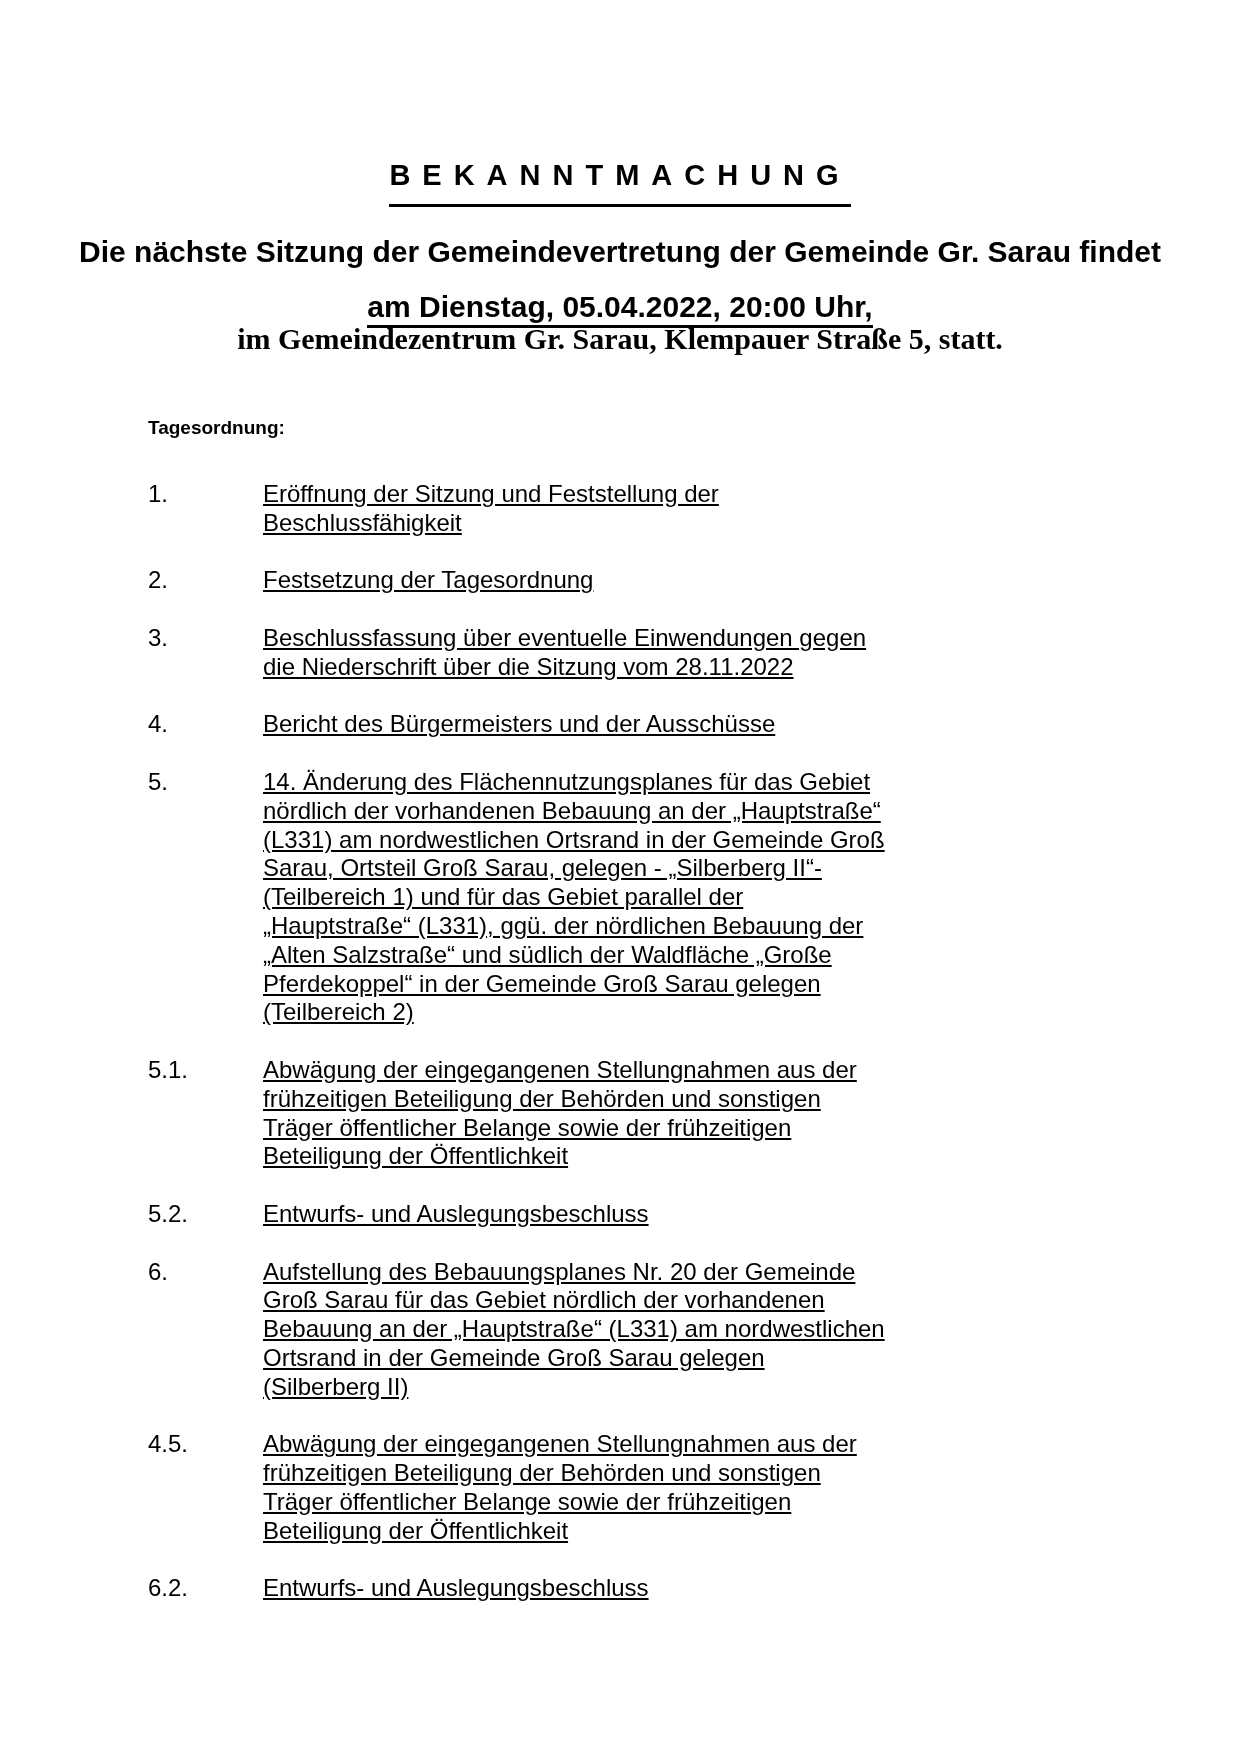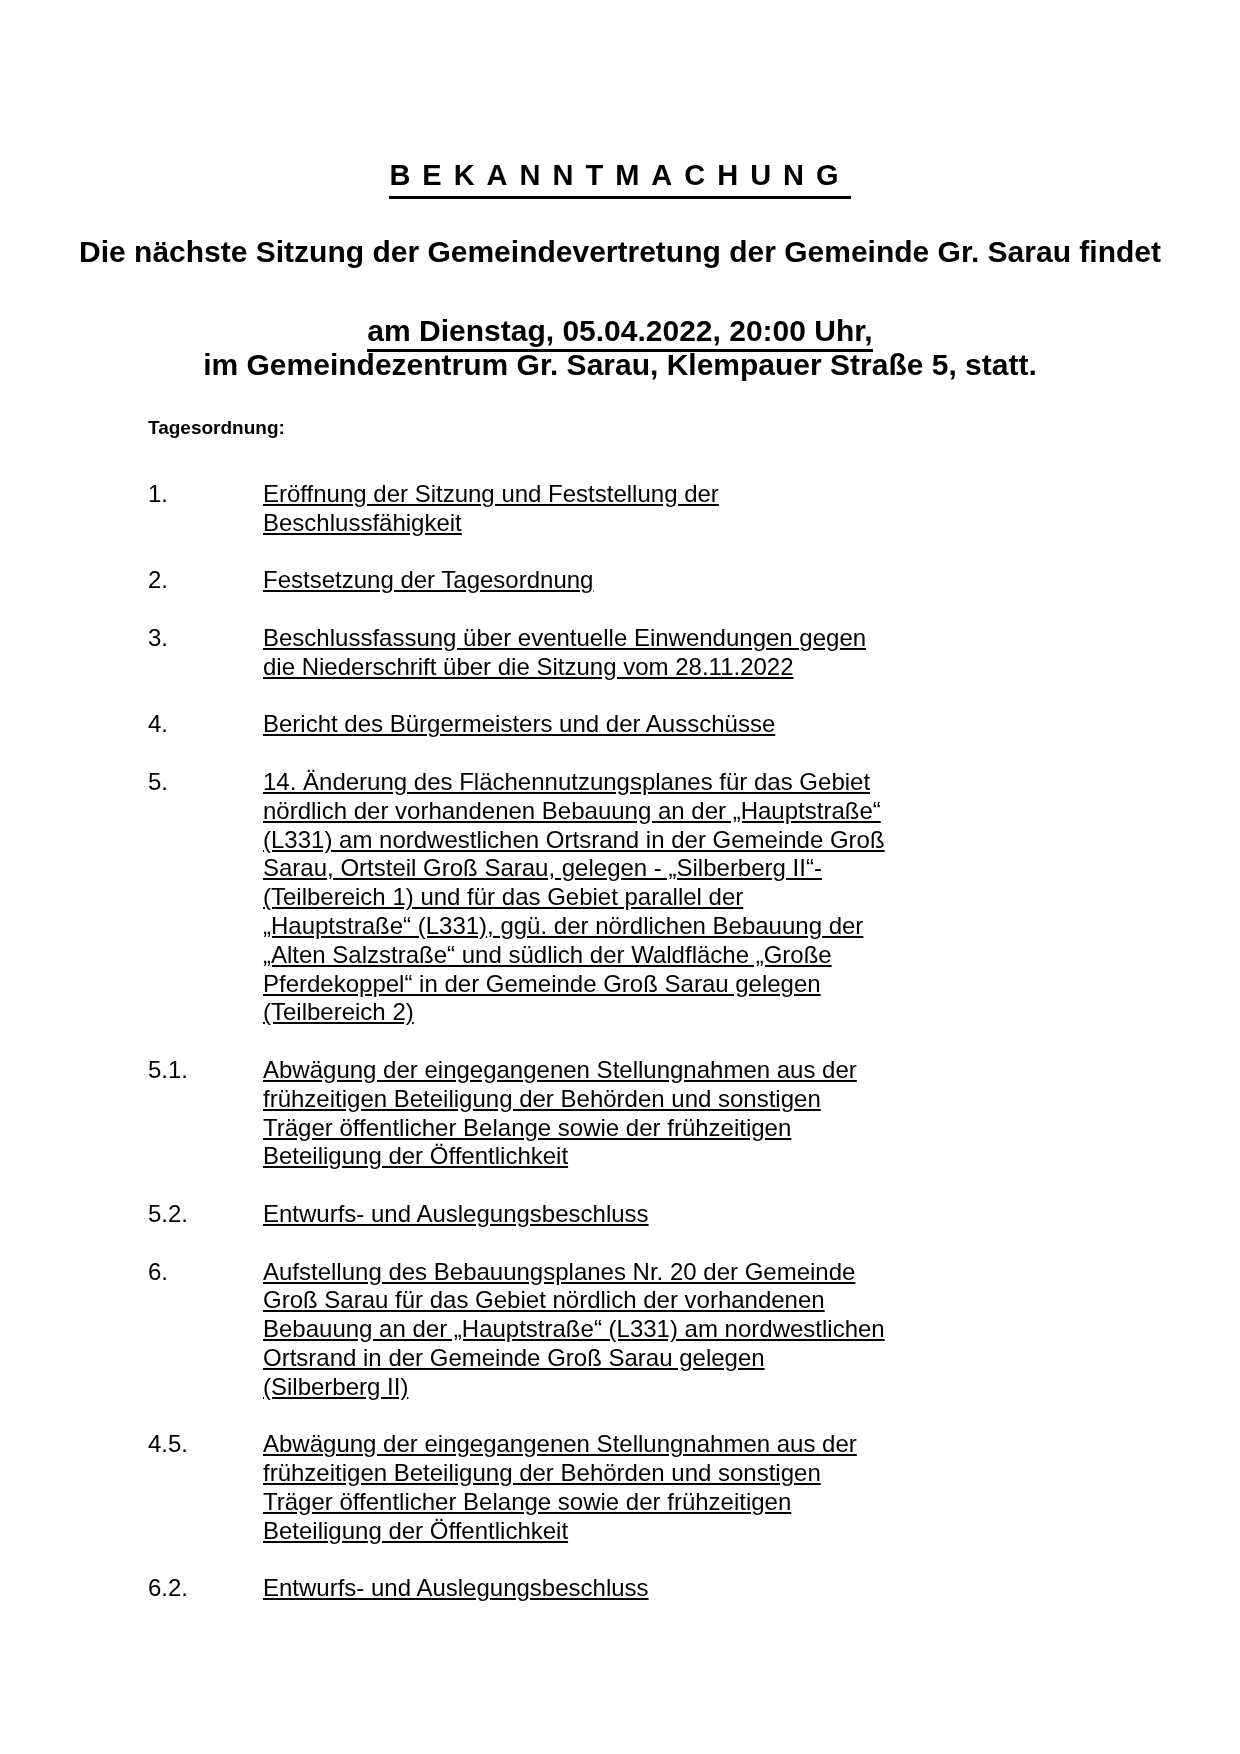--- a/index.html
+++ b/index.html
@@ -23,34 +23,34 @@
     left: 0;
     width: 100%;
     text-align: center;
   }
   .doc-title span {
     display: inline-block;
     font-size: 29px;
     font-weight: bold;
     letter-spacing: 12px;
     border-bottom: 3px solid #000;
-    padding-bottom: 4px;
+    padding-bottom: 12px;
   }
   .intro-line {
     position: absolute;
     left: 0;
     width: 100%;
     text-align: center;
     font-size: 30px;
     font-weight: bold;
     line-height: 28.8px;
   }
   .intro-line-1 { top: 238px; }
-  .intro-line-2 { top: 293px; margin-top: 24px; }
-  .intro-line-3 { top: 351px; }
+  .intro-line-2 { top: 293px; }
+  .intro-line-3 { top: 325px; font-family: Liberation Serif, serif; }
   .intro-line-2 span {
     display: inline-block;
     border-bottom: 3px solid #000;
     padding-bottom: 3px;
   }
   .agenda-heading {
     position: absolute;
     top: 414px;
     left: 148px;
     font-size: 19px;

